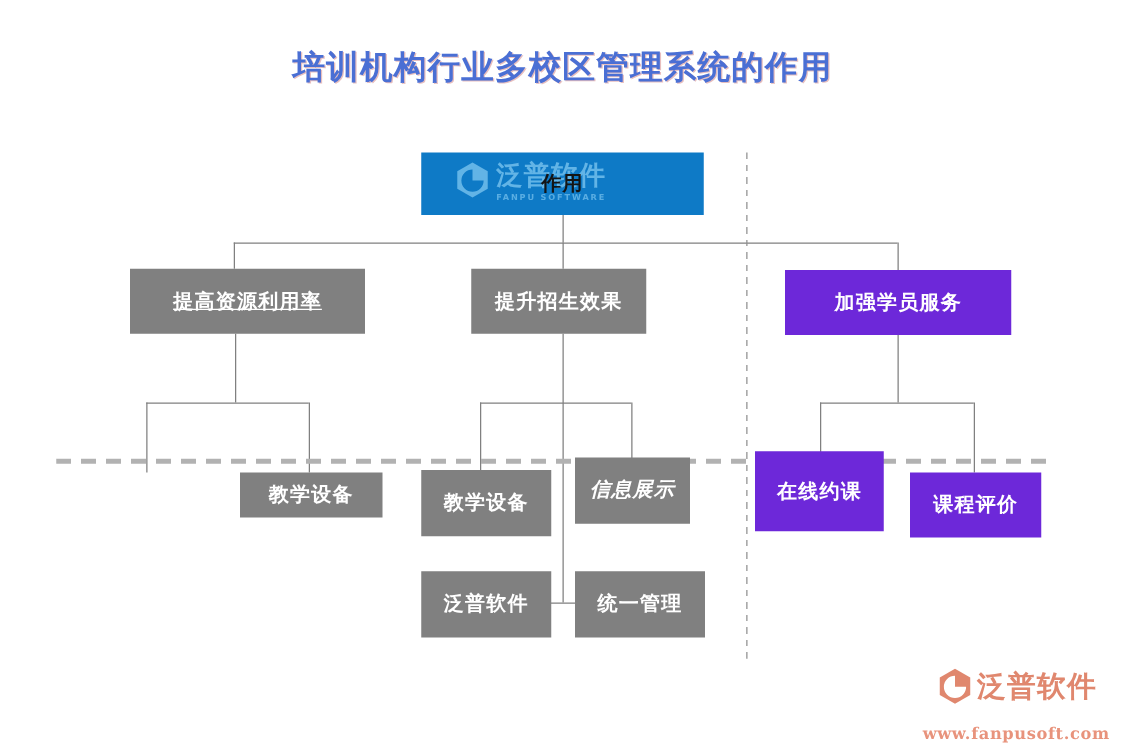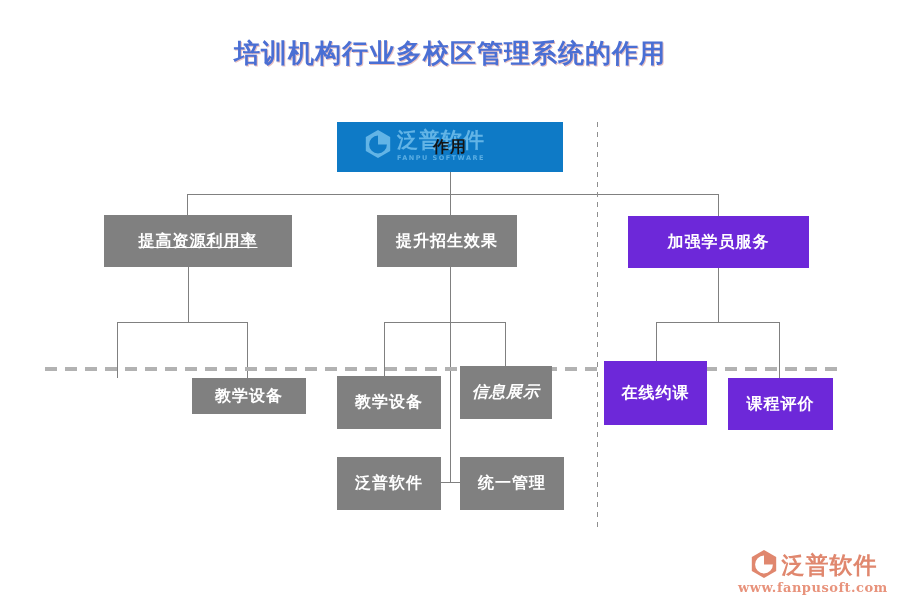--- a/index.html
+++ b/index.html
@@ -59,21 +59,21 @@
   .footer-brand{
     position:absolute;right:12px;bottom:6px;width:150px;
     display:flex;flex-direction:column;align-items:center;line-height:1;
   }
   .fb-row{display:flex;align-items:center;gap:3px;}
   .fb-cn{
     font-family:"DejaVu Serif","Liberation Serif",serif;
     font-size:23px;font-weight:bold;color:#e0876e;letter-spacing:1px;
   }
   .fb-url{
-    margin-top:2px;font-family:"DejaVu Serif","Liberation Serif",serif;
+    margin-top:17px;font-family:"DejaVu Serif","Liberation Serif",serif;
     font-size:13px;font-weight:bold;color:#e8937c;letter-spacing:0.5px;
   }
   .fb-glyph{width:30px;height:30px;flex:0 0 auto;}
 </style>
 </head>
 <body>
 
 <div id="stage">
 
   <div class="title">培训机构行业多校区管理系统的作用</div>

